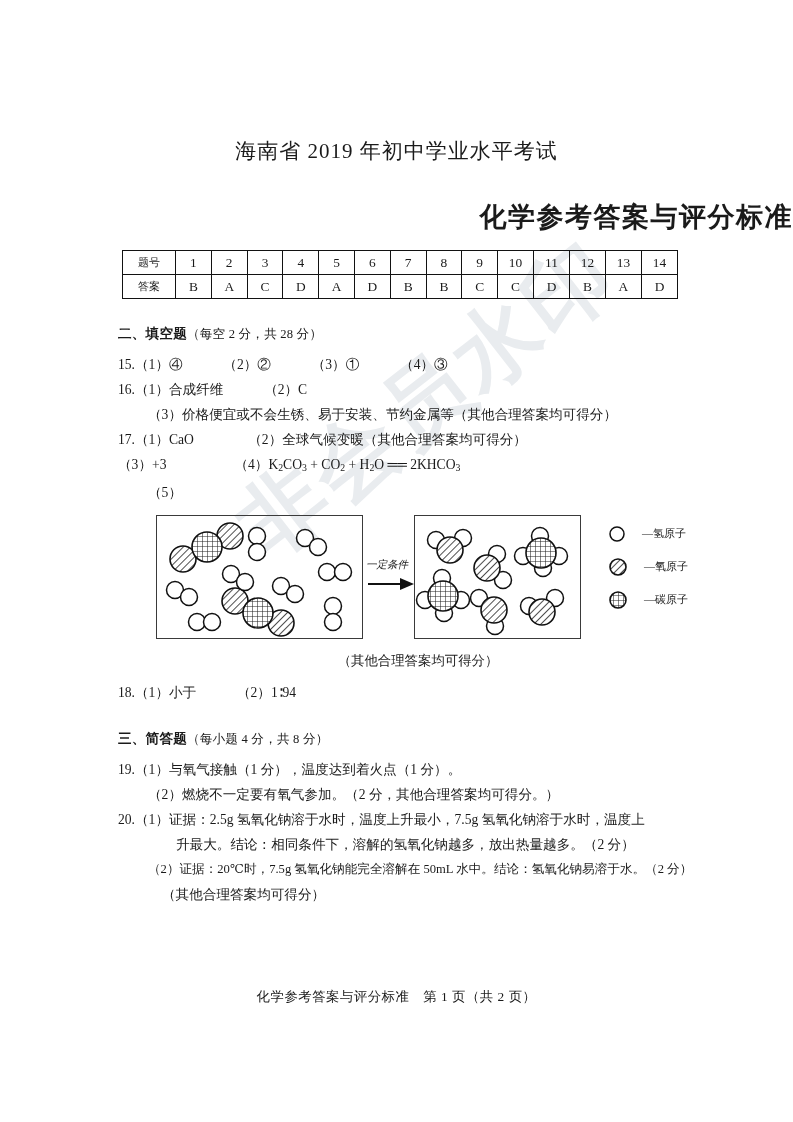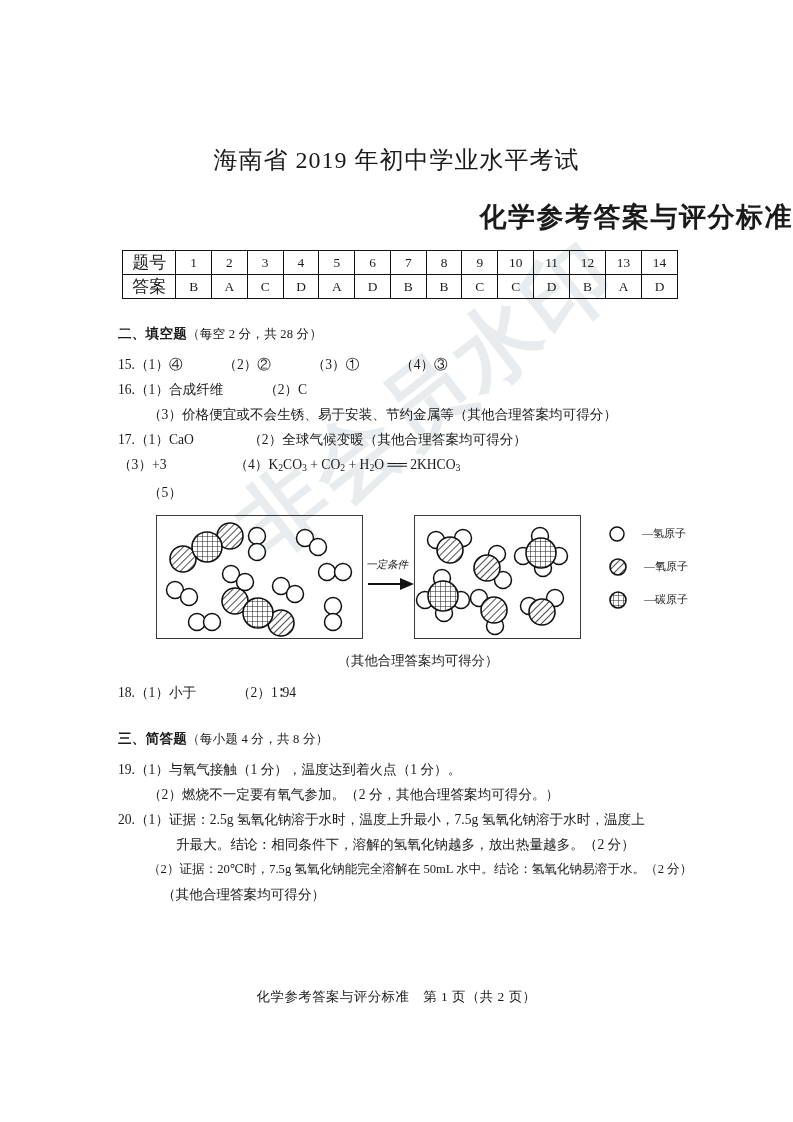--- a/index.html
+++ b/index.html
@@ -46,24 +46,23 @@
     transform-origin: left center;
     white-space: nowrap;
   }
 
   
   .title-1 {
     position: absolute;
     left: 0; right: 0;
     top: 137px;
     text-align: center;
-    font-size: 24px;
+    font-size: 21px;
     letter-spacing: 1px;
     z-index: 2;
-    margin-top: 7px;
   }
   .title-2 {
     position: absolute;
     left: 0; right: 0;
     top: 199px;
     text-align: right;
     font-size: 27px;
     font-weight: 700;
     letter-spacing: 1.5px;
     z-index: 2;
@@ -94,21 +93,21 @@
   table.ans td {
     border: 1px solid #121212;
     height: 23px;
     text-align: center;
     vertical-align: middle;
     font-size: 13.4px;
     padding: 0;
   }
   table.ans td.head {
     width: 54px;
-    font-size: 17px;
+    font-size: 11px;
   }
   table.ans td.cell { width: 36px; }
 
   .row-line {
     font-size: 13.6px;
     line-height: 25px;
     white-space: pre;
   }
   .indent1 { padding-left: 30px; }
   .small { font-size: 12.6px; }

